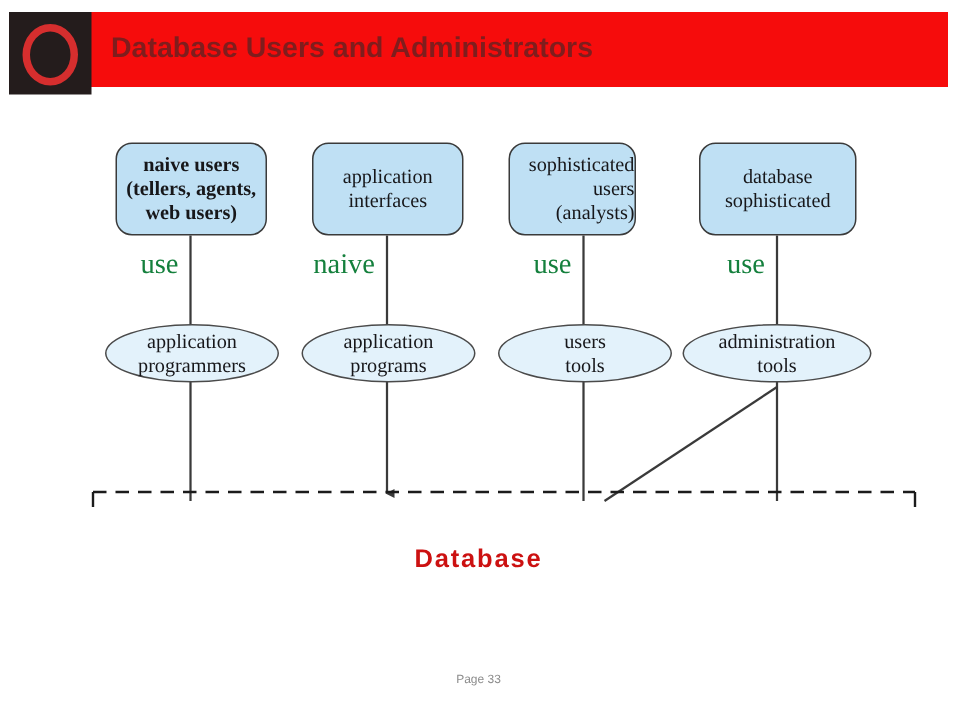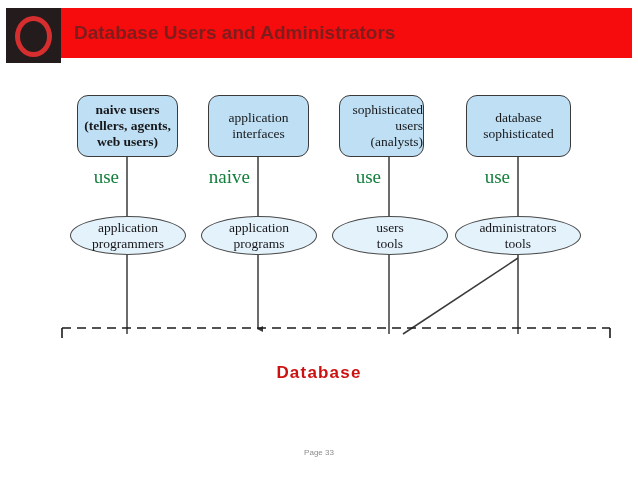--- a/index.html
+++ b/index.html
@@ -237,21 +237,21 @@
 
     <div class="tool-ellipse" style="left:332px; top:216px; width:116px; height:39px;">
       <span>
         <span>users</span>
         <span>tools</span>
       </span>
     </div>
 
     <div class="tool-ellipse" style="left:455px; top:216px; width:126px; height:39px;">
       <span>
-        <span>administrators</span>
+        <span>administration</span>
         <span>tools</span>
       </span>
     </div>
 
     <div id="database-caption">Database</div>
   </div>
 
   <div id="page-number">Page 33</div>
 
 </div>

